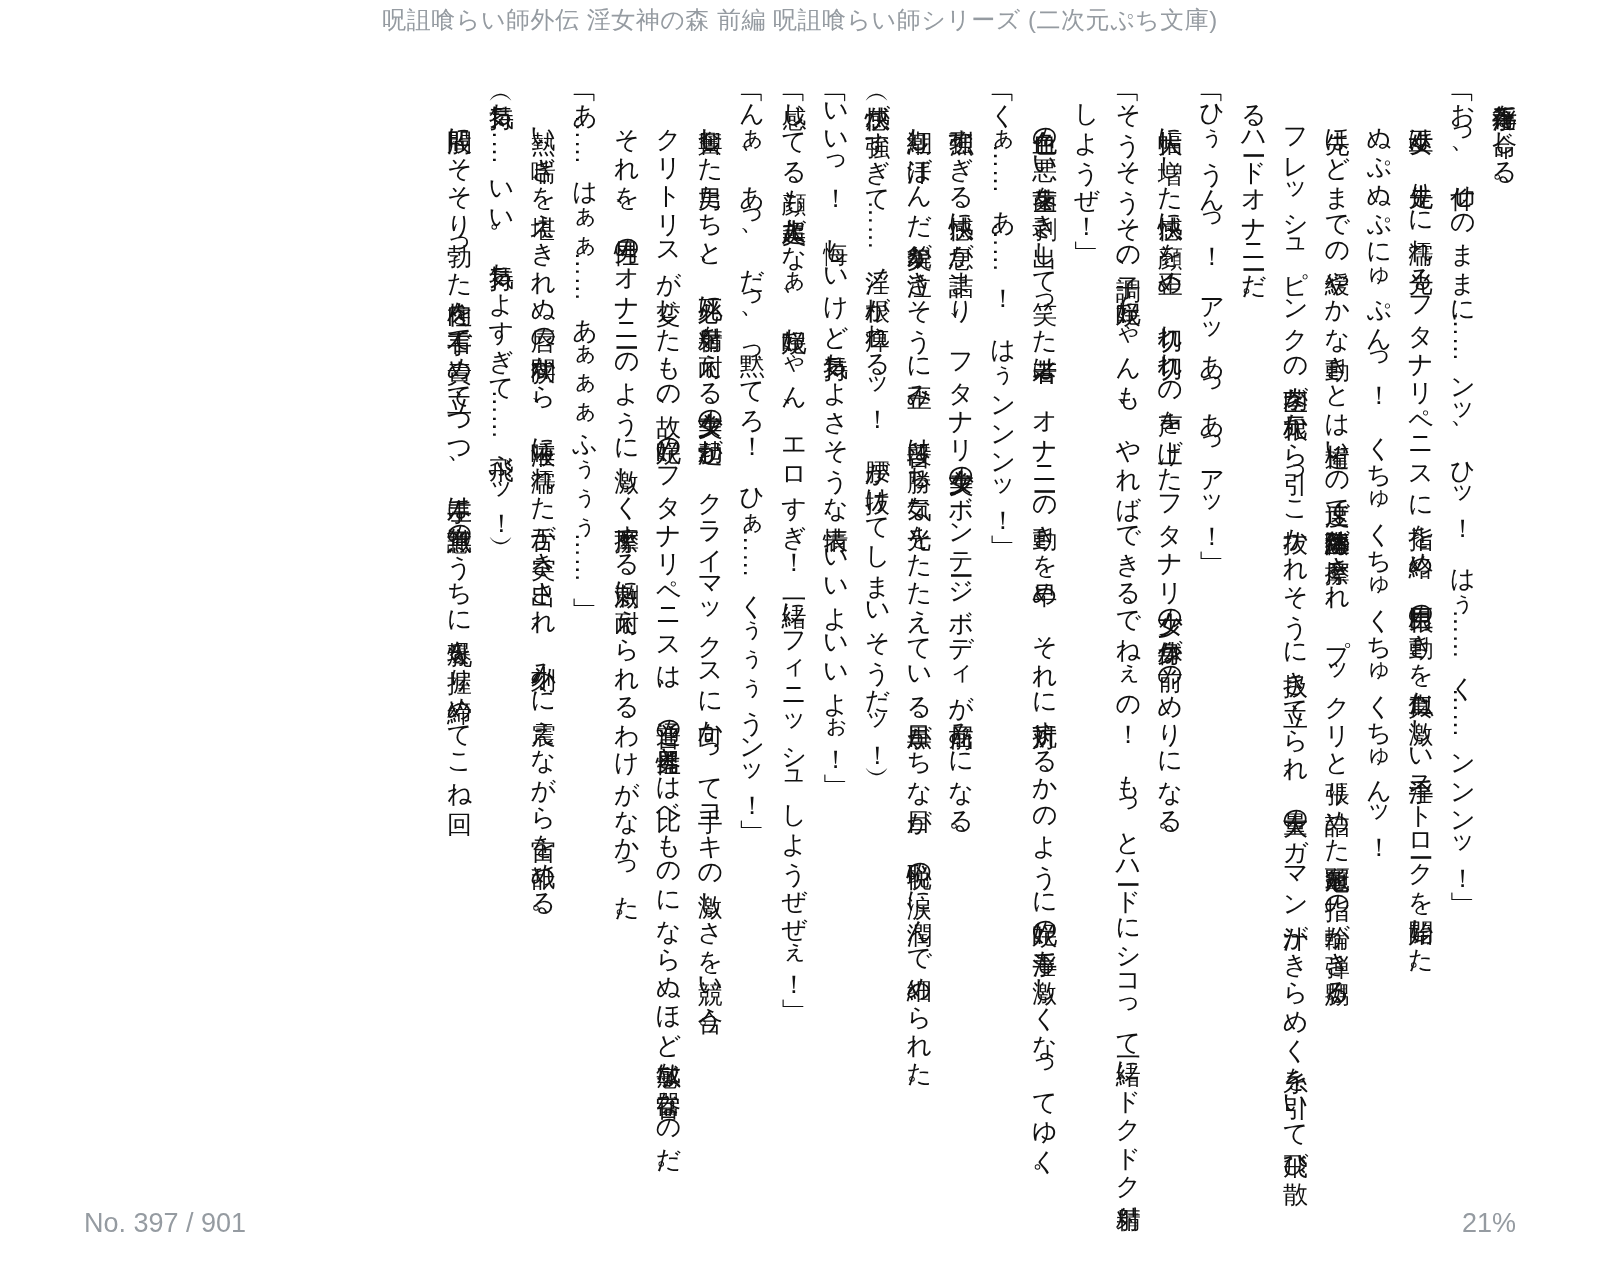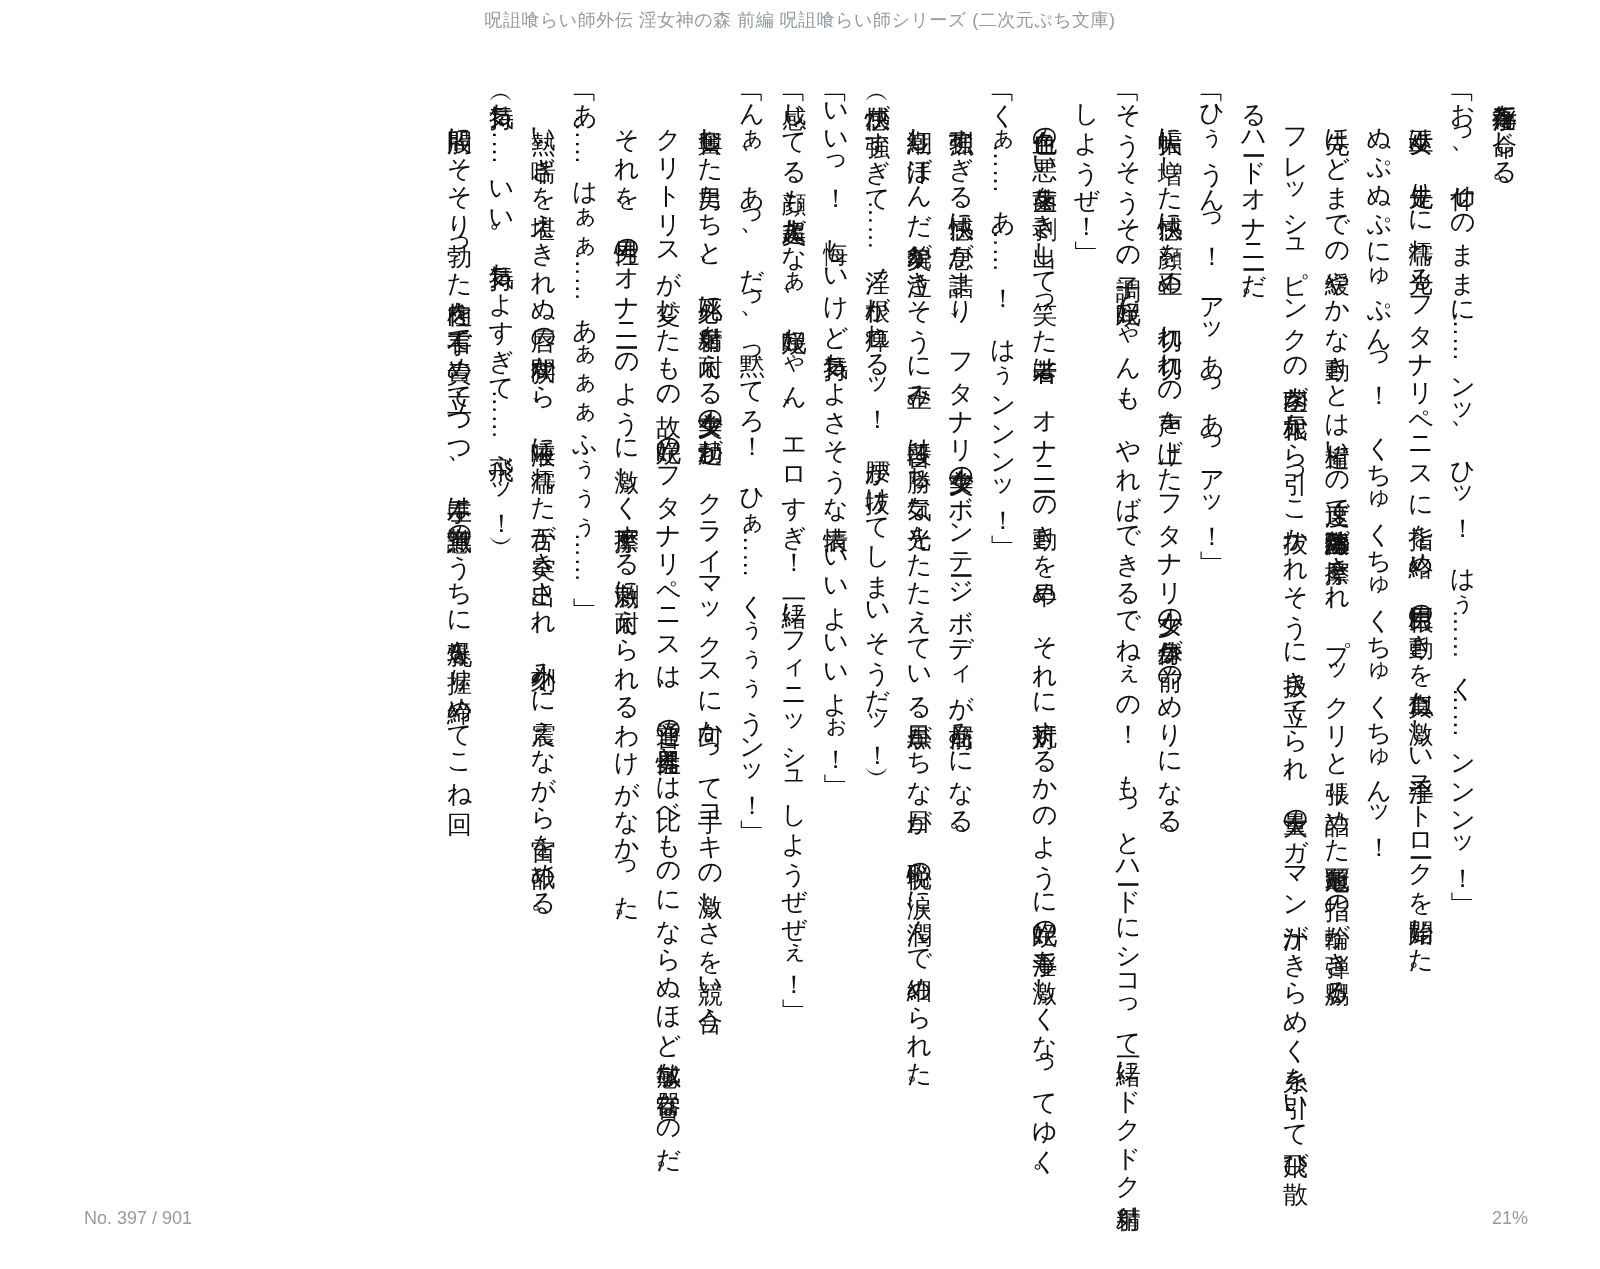--- a/index.html
+++ b/index.html
@@ -12,21 +12,21 @@
     width:1600px;height:1269px;
     background:var(--background,#fff);
     position:relative;
     overflow:hidden;
     font-family:"Liberation Sans", sans-serif;
   }
   .reader-header{
     position:absolute;
     top:6px;left:0;right:0;
     text-align:center;
-    font-size:18px;
+    font-size:24px;
     line-height:28px;
     color:var(--muted,#959ba1);
     letter-spacing:0.5px;
   }
   .page-text{
     position:absolute;
     top:86px;
     right:75px;
     width:1430px;
     height:1104px;
@@ -39,24 +39,24 @@
     letter-spacing:0;
     color:var(--text,#111);
     font-family:"Liberation Sans", sans-serif;
   }
   .page-text p{
     margin:0;
     padding:0;
   }
   .reader-footer{
     position:absolute;
-    left:84px;right:72px;
+    left:84px;right:84px;
     top:1208px;
     height:40px;
-    font-size:18px;
+    font-size:27px;
     color:var(--muted,#959ba1);
   }
   .footer-location{
     position:absolute;left:0;top:0;
   }
   .footer-progress{
     position:absolute;right:0;top:0;
   }
 </style>
 </head>

